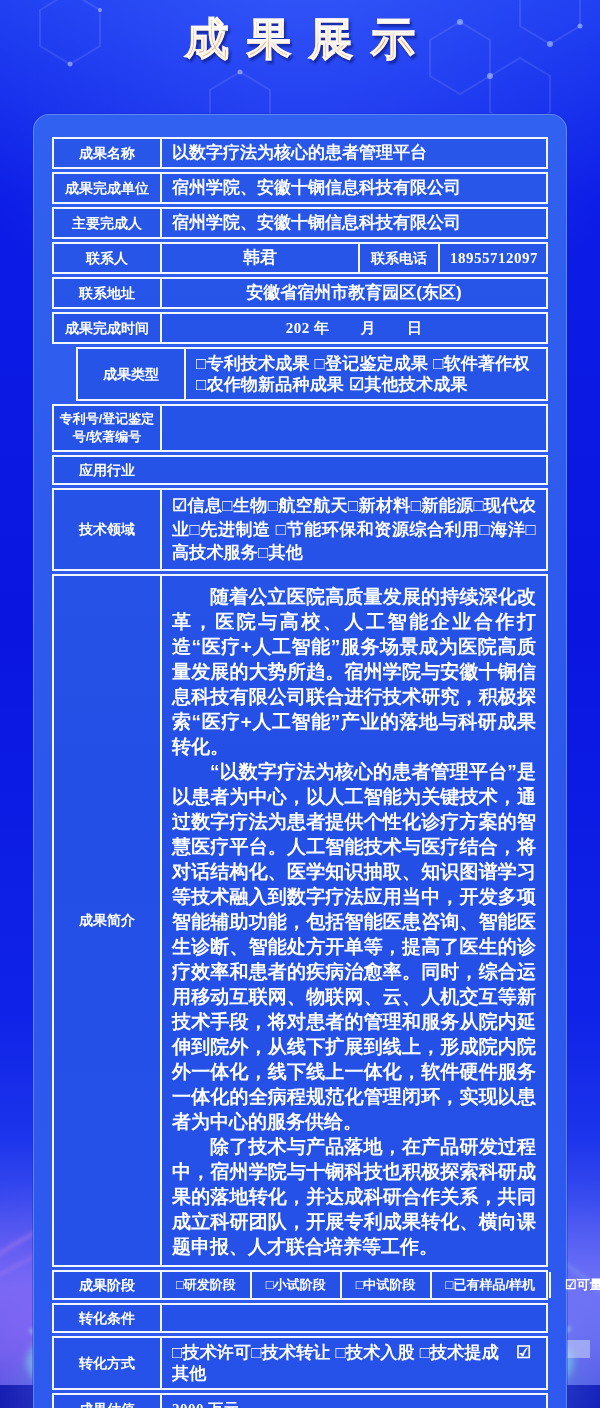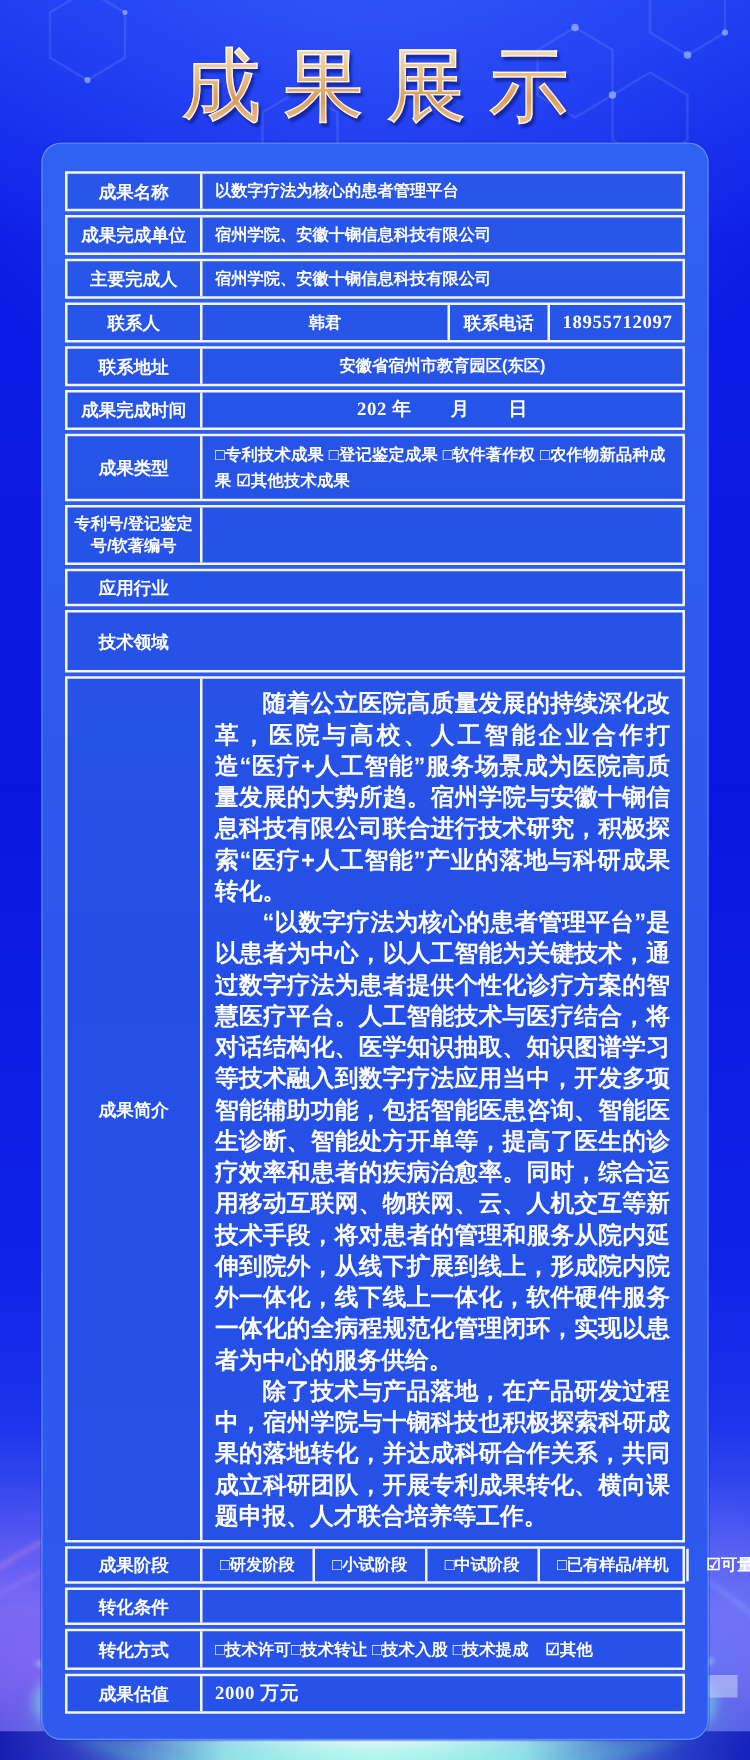--- a/index.html
+++ b/index.html
@@ -12,26 +12,25 @@
       linear-gradient(180deg,#1b3af0 0%, #0c1ce6 14%, #0a16e0 45%, #0f23e8 72%, #2742ee 88%, #3b55f2 100%);
   }
 
   
   .hex-pattern { position:absolute; left:0; top:0; z-index:1; pointer-events:none; }
 
   
   .title-wrap { position:absolute; top:10px; left:0; width:600px; text-align:center; z-index:3; }
   .poster-title {
     display:inline-block;
-    font-size:64px; font-weight:normal; letter-spacing:18px; padding-left:18px;
+    font-size:44px; font-weight:bold; letter-spacing:18px; padding-left:18px;
     background:linear-gradient(180deg,#f9ead0 0%, #ecc793 35%, #d99c5e 62%, #f2d7a8 100%);
     -webkit-background-clip:text; background-clip:text; color:transparent;
     -webkit-text-stroke:1px rgba(255,255,255,.9);
     filter:drop-shadow(2px 3px 1px rgba(10,25,130,.65));
-    margin-top:15px;
   }
 
   
   .panel {
     position:absolute; left:33px; top:114px; width:534px; z-index:2;
     background:linear-gradient(180deg,#3161f0 0%, #2c57ec 50%, #2e5af0 100%);
     border:1px solid rgba(170,200,255,.4);
     border-radius:16px;
     padding:22px 18px 20px 18px;
     box-shadow:0 0 0 1px rgba(20,40,180,.35);
@@ -43,29 +42,29 @@
     background:rgba(18,60,215,.28);
   }
   .cell { display:flex; align-items:center; }
   .cell + .cell { border-left:2px solid rgba(255,255,255,.95); }
   .lbl {
     width:106px; flex:0 0 106px; justify-content:center; text-align:center;
     color:#fff; font-weight:bold; font-size:14px; line-height:18px; padding:4px 2px;
   }
   .lbl.small { font-size:13px; letter-spacing:0; }
   .val {
-    flex:1 1 auto; color:#fff; font-size:13px; line-height:20px;
+    flex:1 1 auto; color:#fff; font-size:17px; line-height:20px;
     padding:4px 10px; font-weight:bold;
   }
   .val.center { justify-content:center; text-align:center; }
   .serif { font-family:"Liberation Serif", serif; font-size:15px; letter-spacing:.5px; }
   .checks { line-height:21px; letter-spacing:.2px; }
   .multiline { line-height:23.5px; text-align:justify; }
   .r-short { min-height:30px; }
-  .r-type { min-height:44px; }
+  .r-type { min-height:44px;margin-left:24px; }
   .r-patent { min-height:36px; }
   .r-tech { min-height:50px; }
   .r-cond { min-height:26px; }
   .summary-val { display:block; padding:8px 10px 6px 10px; }
   .summary-val p {
     color:#fff; font-size:19px; line-height:25px; font-weight:bold;
     text-indent:2em; text-align:justify;
   }
   .opt { flex:1 1 auto; justify-content:center; text-align:center; color:#fff; font-size:13px; font-weight:bold; padding:4px 14px; white-space:nowrap; }
 
@@ -156,20 +155,21 @@
       <div class="cell lbl small">专利号/登记鉴定号/软著编号</div>
       <div class="cell val"></div>
     </div>
 
     <div class="row">
       <div class="cell lbl">应用行业</div>
     </div>
 
     <div class="row r-tech">
       <div class="cell lbl">技术领域</div>
+      <div class="cell val checks multiline">☑信息□生物□航空航天□新材料□新能源□现代农业□先进制造 □节能环保和资源综合利用□海洋□高技术服务□其他</div>
     </div>
 
     <div class="row">
       <div class="cell lbl">成果简介</div>
       <div class="cell summary-val">
         <p>随着公立医院高质量发展的持续深化改革，医院与高校、人工智能企业合作打造“医疗+人工智能”服务场景成为医院高质量发展的大势所趋。宿州学院与安徽十锎信息科技有限公司联合进行技术研究，积极探索“医疗+人工智能”产业的落地与科研成果转化。</p>
         <p>“以数字疗法为核心的患者管理平台”是以患者为中心，以人工智能为关键技术，通过数字疗法为患者提供个性化诊疗方案的智慧医疗平台。人工智能技术与医疗结合，将对话结构化、医学知识抽取、知识图谱学习等技术融入到数字疗法应用当中，开发多项智能辅助功能，包括智能医患咨询、智能医生诊断、智能处方开单等，提高了医生的诊疗效率和患者的疾病治愈率。同时，综合运用移动互联网、物联网、云、人机交互等新技术手段，将对患者的管理和服务从院内延伸到院外，从线下扩展到线上，形成院内院外一体化，线下线上一体化，软件硬件服务一体化的全病程规范化管理闭环，实现以患者为中心的服务供给。</p>
         <p>除了技术与产品落地，在产品研发过程中，宿州学院与十锎科技也积极探索科研成果的落地转化，并达成科研合作关系，共同成立科研团队，开展专利成果转化、横向课题申报、人才联合培养等工作。</p>
       </div>
     </div>

